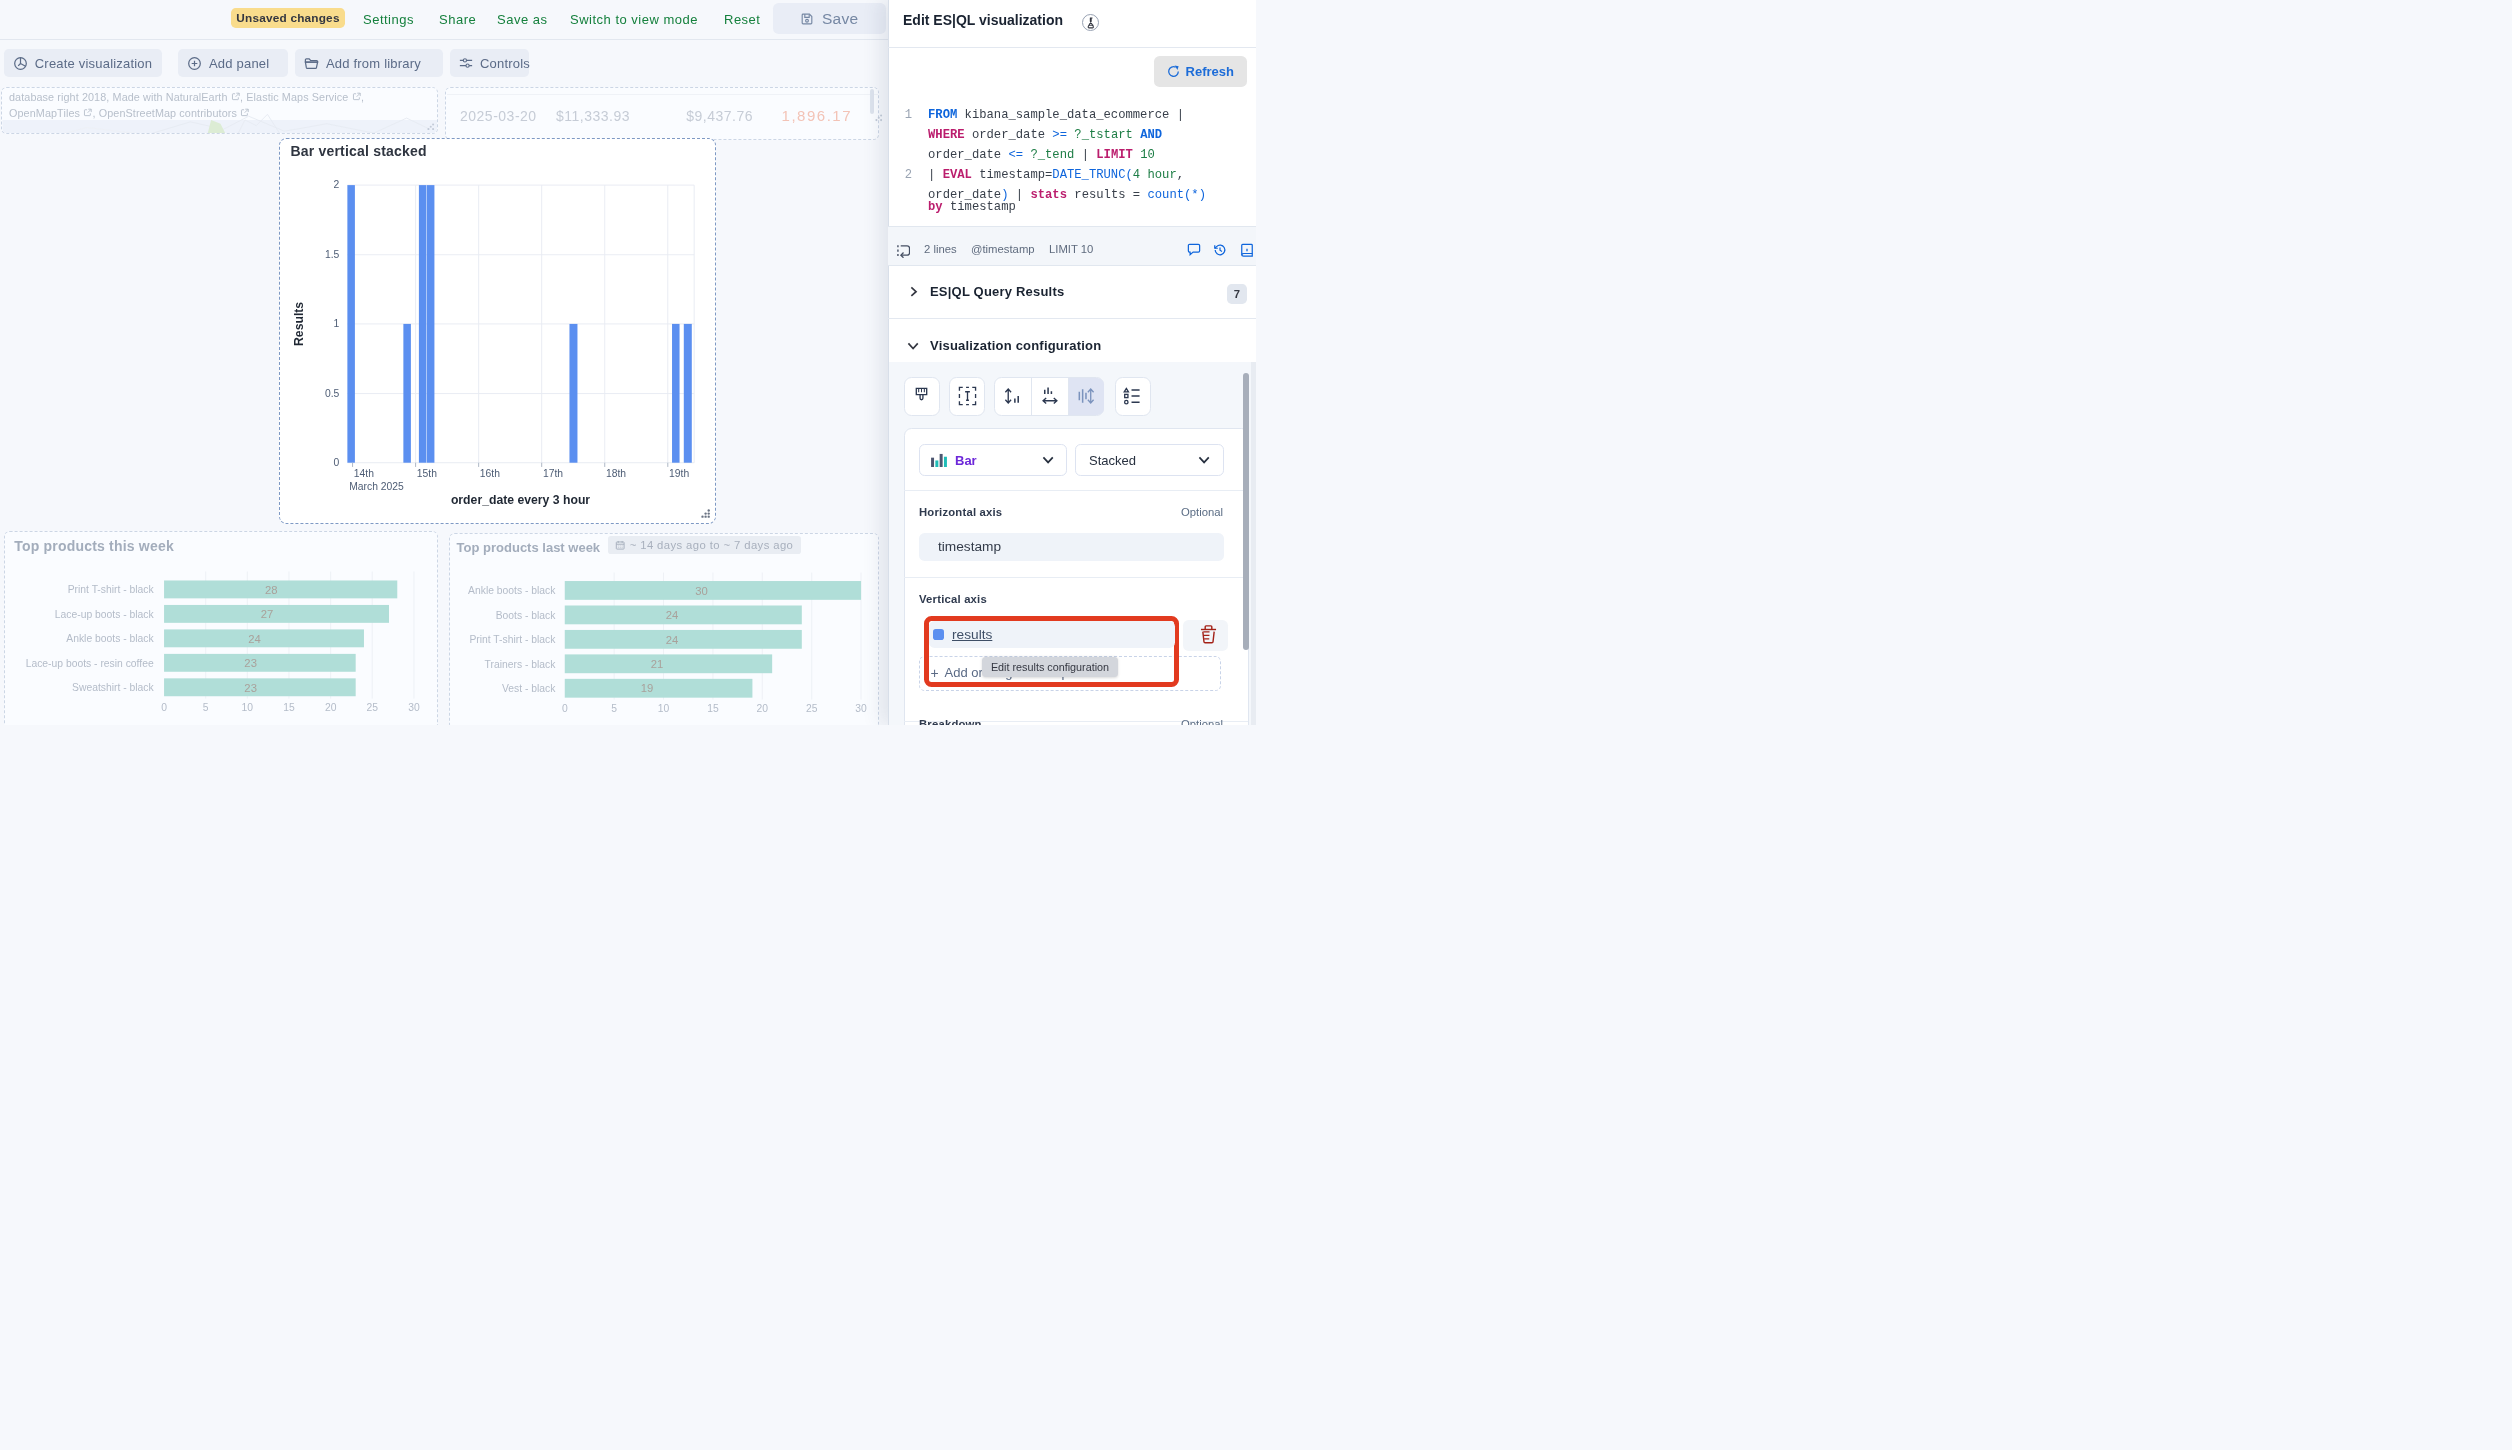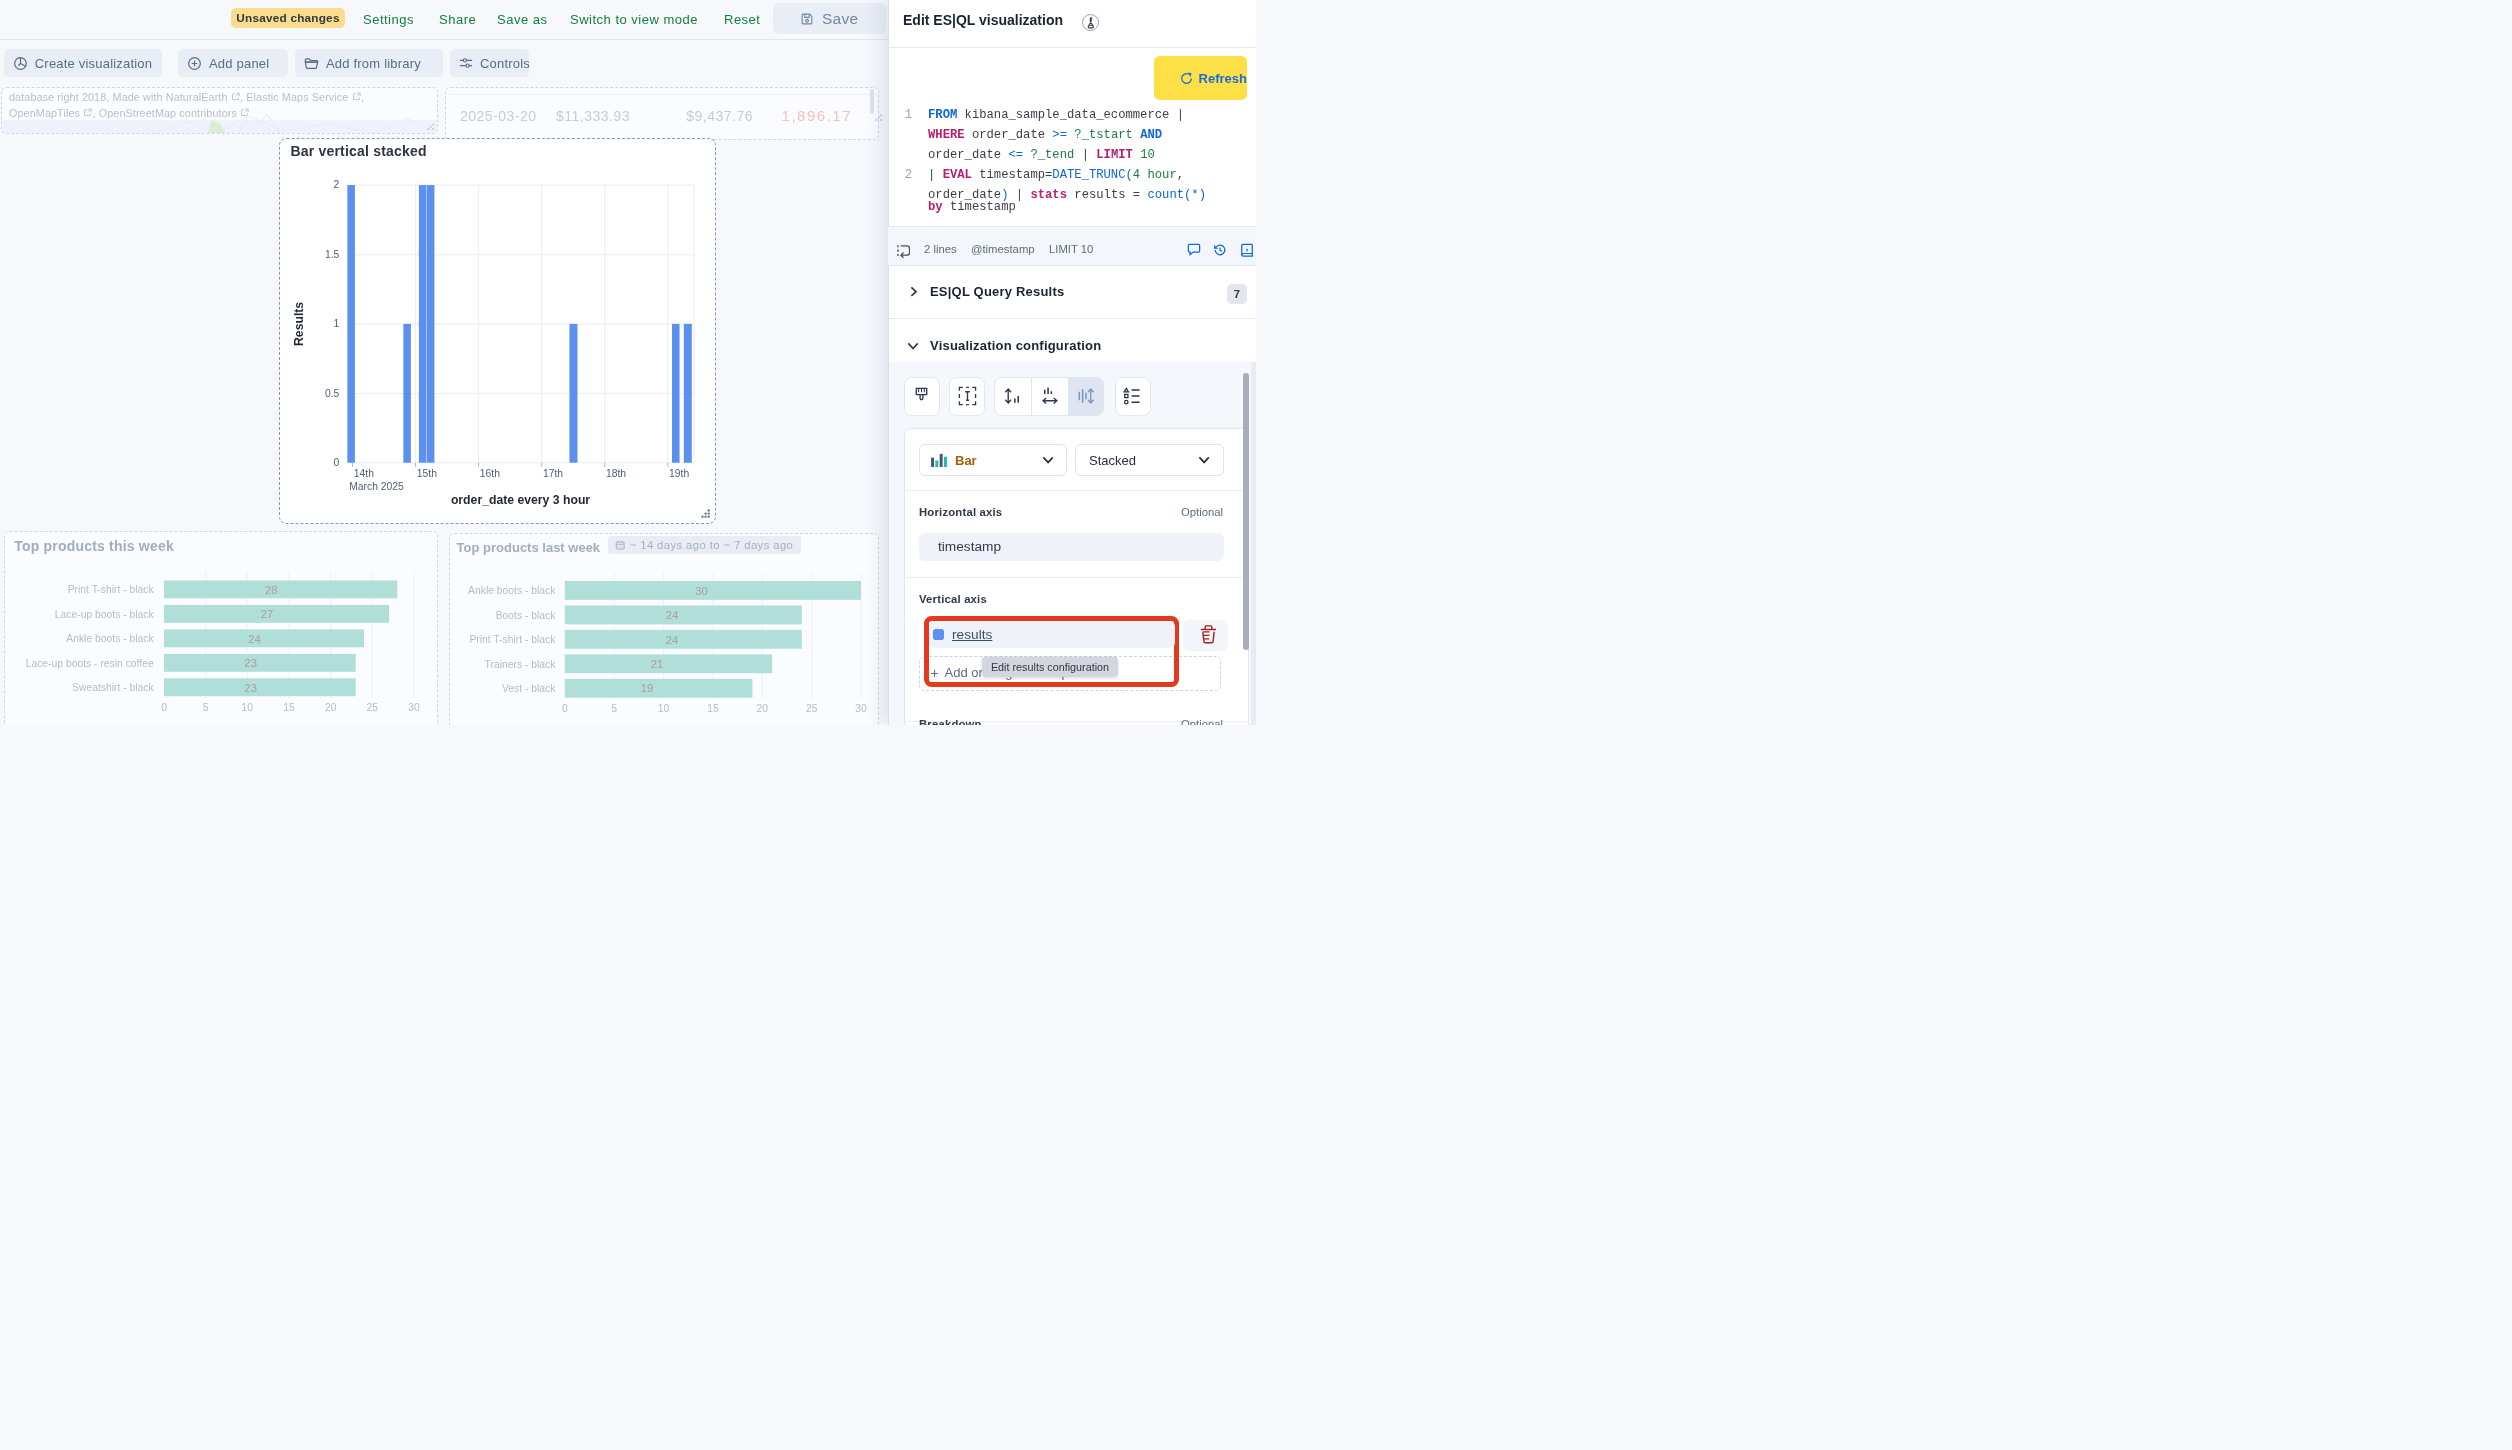--- a/index.html
+++ b/index.html
@@ -309,21 +309,21 @@
 <div id="flyout"></div>
 <div class="abs" style="left:903px; top:12.2px; font-size:14px; font-weight:700; color:#1a2331; z-index:3;">Edit ES|QL visualization</div>
 <div class="abs" style="left:1082px; top:13.7px; width:17px; height:17px; border:0.9px solid #98a2b3; border-radius:50%; z-index:3;">
 <svg style="position:absolute; left:2.8px; top:2.1px;" width="10.4" height="12.2" viewBox="0 0 12 14" fill="none" stroke="#343741" stroke-width="1.2">
       <path d="M4.5 1 h3 M5 1 v4 l3.4 6 a1 1 0 0 1-0.9 1.5 H3.5 a1 1 0 0 1-0.9-1.5 L6 5 V1"></path>
       <path d="M3.4 9.5 h5.2" stroke-width="1.1"></path>
     </svg>
 </div>
 <div class="fdiv" style="top:47px;"></div>
 
-<div class="abs" style="left:1154px; top:56px; width:93px; height:44px; background:#fde047; border-radius:5.6px; z-index:3; display:flex; align-items:center; justify-content:flex-end; gap:5.6px;">
+<div class="abs" style="left:1154px; top:56px; width:93px; height:31px; background:#e5e5e5; border-radius:5.6px; z-index:3; display:flex; align-items:center; justify-content:center; gap:5.6px;">
 <svg width="13" height="13" viewBox="0 0 16 16" fill="none" stroke="#1c6cd8" stroke-width="1.6">
       <path d="M13.9 8 A5.9 5.9 0 1 1 10.6 2.7"></path>
       <path d="M9.4 0.7 L14.3 1.5 L12.9 6.2 Z" fill="#1c6cd8" stroke="none"></path>
     </svg>
 <span style="font-size:13px; font-weight:600; color:#1c6cd8;">Refresh</span>
 </div>
 
 <div class="gut" style="top:105px;">1</div>
 <div class="gut" style="top:165px;">2</div>
 <div class="codeline mono" style="top:105px;"><span class="kb">FROM</span><span class="kd"> kibana_sample_data_ecommerce | </span></div>
@@ -407,21 +407,21 @@
   </svg>
 
 <div id="card"></div>
 <div class="dd" style="left:919px; width:148px;">
 <svg style="position:absolute; left:11.3px; top:8px;" width="16" height="14" viewBox="0 0 17 15">
       <rect x="0" y="5" width="3.2" height="10" fill="#4c5670"></rect>
       <rect x="4.6" y="8" width="3.2" height="7" fill="#1fbdb8"></rect>
       <rect x="9.2" y="1" width="3.2" height="14" fill="#4c5670"></rect>
       <rect x="13.8" y="4" width="3.2" height="11" fill="#1fbdb8"></rect>
     </svg>
-<span style="position:absolute; left:35px; top:0; line-height:31px; font-size:13px; font-weight:700; color:#a16207;">Bar</span>
+<span style="position:absolute; left:35px; top:0; line-height:31px; font-size:13px; font-weight:700; color:#6d28d9;">Bar</span>
 <svg style="position:absolute; right:12.2px; top:11.3px;" width="12.2" height="8.5" viewBox="0 0 13 9" fill="none" stroke="#27303f" stroke-width="1.8">
       <path d="M1.5 1.5 L6.5 6.8 L11.5 1.5"></path>
     </svg>
 </div>
 <div class="dd" style="left:1075px; width:149px;">
 <span style="position:absolute; left:13px; top:0; line-height:31px; font-size:13px; color:#27303f;">Stacked</span>
 <svg style="position:absolute; right:13px; top:11.3px;" width="12.2" height="8.5" viewBox="0 0 13 9" fill="none" stroke="#27303f" stroke-width="1.8">
       <path d="M1.5 1.5 L6.5 6.8 L11.5 1.5"></path>
     </svg>
 </div>

